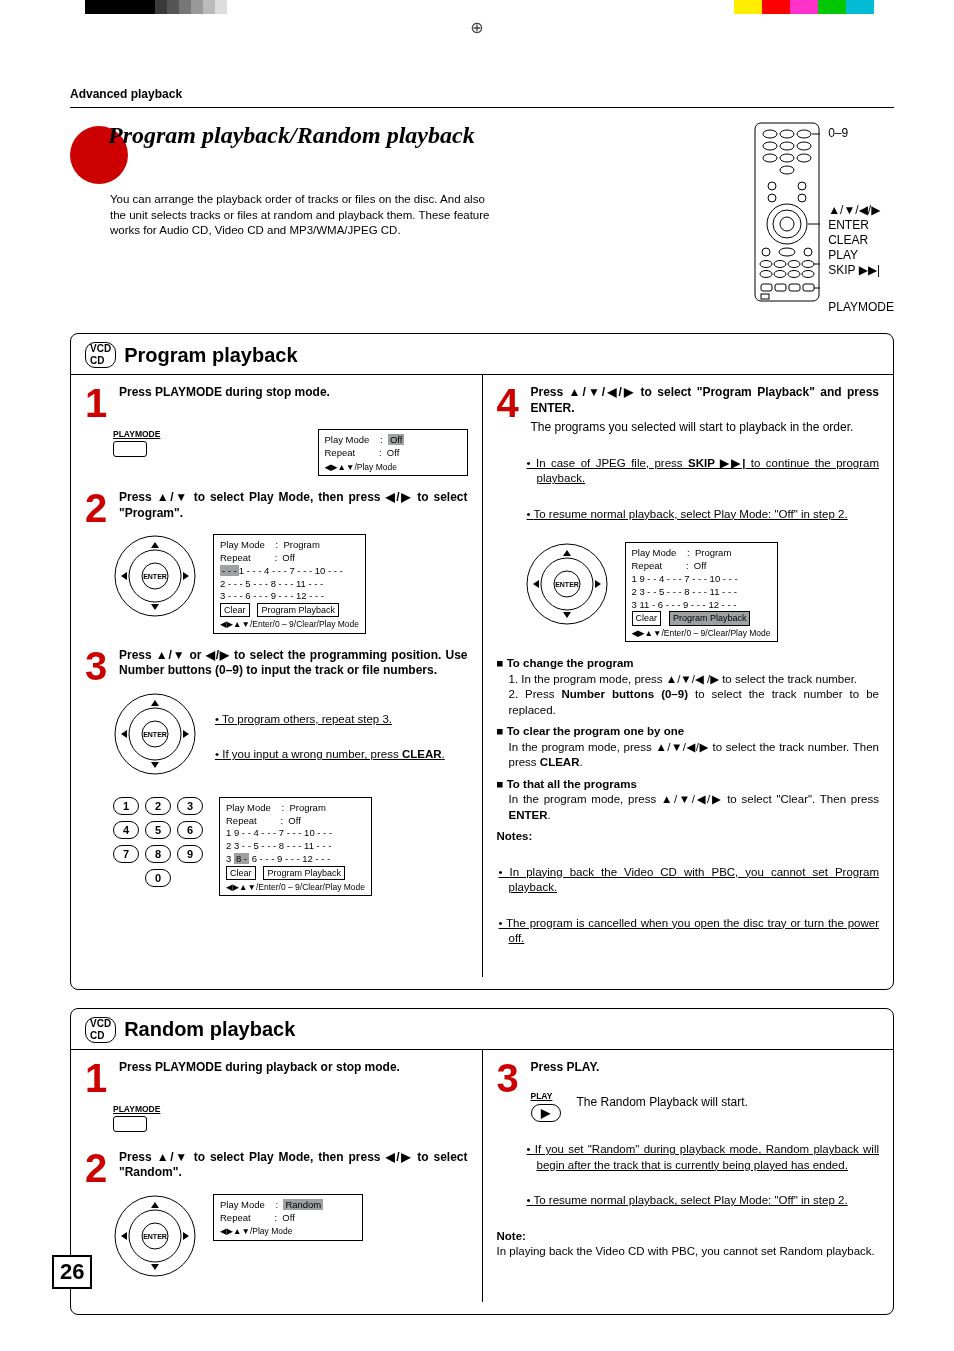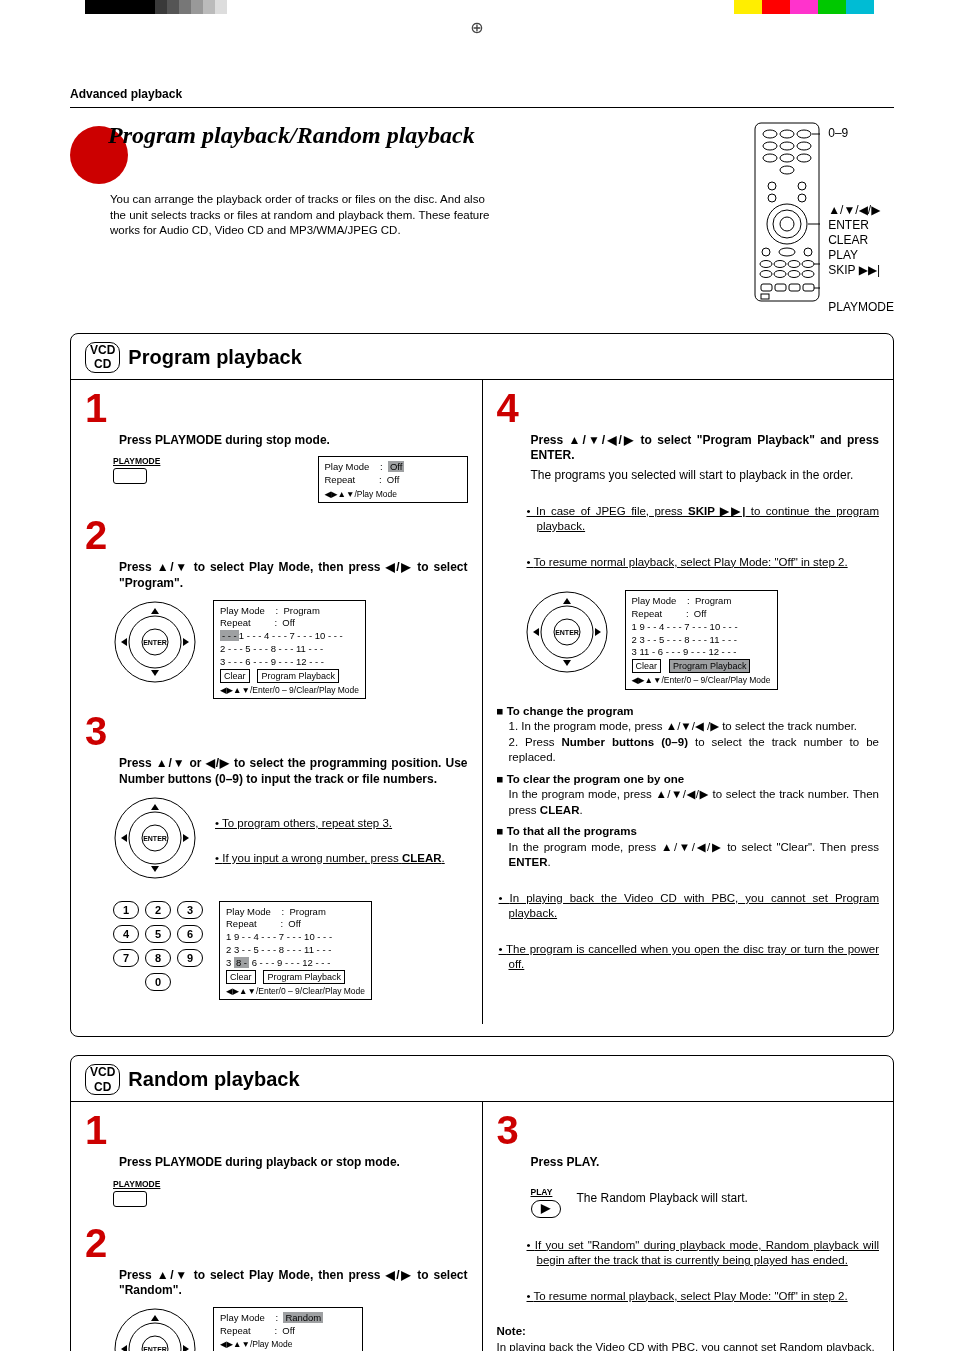--- a/index.html
+++ b/index.html
@@ -56,33 +56,33 @@
     overflow: hidden;
   }
   .panel-title {
     font-size: 20px;
     font-weight: bold;
     padding: 0 14px 6px;
     border-bottom: 1px solid #000;
     display:flex; align-items:center; gap:8px;
   }
   .disc-badge {
-    font-size:12px; border:1px solid #000; border-radius:10px; padding:0 4px;
-    line-height:1.2; text-align:center;
+    font-size:10px; border:1px solid #000; border-radius:10px; padding:0 4px;
+    line-height:1.2; text-align:left;
   }
   .cols { display:flex; }
   .col { flex:1; padding:10px 14px; }
   .col + .col { border-left:1px solid #000; }
   .step { display:flex; gap:6px; margin-bottom:8px; text-align: justify;}
   .step-num {
     font-size: 40px; font-weight: bold; color:#cc0000;
     font-family: Arial, sans-serif; line-height:0.9; flex:0 0 auto;
     width:28px;
   }
-  .step-text { font-size:12px; font-weight:bold; line-height:1.3; flex:1;margin-top:43px; }
+  .step-text { font-size:12px; font-weight:bold; line-height:1.3; flex:1; }
   .step-text .sub { font-weight:normal; margin-top:4px; }
   .figrow { display:flex; gap:16px; align-items:flex-start; margin:6px 0 14px 28px; }
   .osd {
     border:1px solid #000; font-size:9.5px; padding:4px 6px 2px;
     line-height:1.35; min-width:150px; background:#fff;
   }
   .osd .hl { background:#9ea0a2; padding:0 2px; }
   .osd .btn { border:1px solid #000; padding:0 3px; font-size:9px; display:inline-block; }
   .osd-foot { font-size:8.5px; display:flex; align-items:center; gap:2px; margin-top:2px; }
   .notes-block { font-size:11.5px; line-height:1.35; text-align: justify; }
@@ -374,20 +374,21 @@
           <div class="sq-head">To change the program</div>
           <div style="padding-left:12px">1. In the program mode, press ▲/▼/◀ /▶ to select the track number.</div>
           <div style="padding-left:12px"><span>2. Press </span><b>Number buttons (0–9)</b><span> to select the track number to be replaced.</span></div>
 
           <div class="sq-head">To clear the program one by one</div>
           <div style="padding-left:12px"><span>In the program mode, press ▲/▼/◀/▶ to select the track number. Then press </span><b>CLEAR</b><span>.</span></div>
 
           <div class="sq-head">To that all the programs</div>
           <div style="padding-left:12px"><span>In the program mode, press ▲/▼/◀/▶ to select "Clear". Then press </span><b>ENTER</b><span>.</span></div>
 
+          <div style="font-weight:bold;margin-top:6px">Notes:</div>
           <ul>
             <li>In playing back the Video CD with PBC, you cannot set Program playback.</li>
             <li>The program is cancelled when you open the disc tray or turn the power off.</li>
           </ul>
         </div>
       </div>
     </div>
   </div>
 
   <div class="panel">

